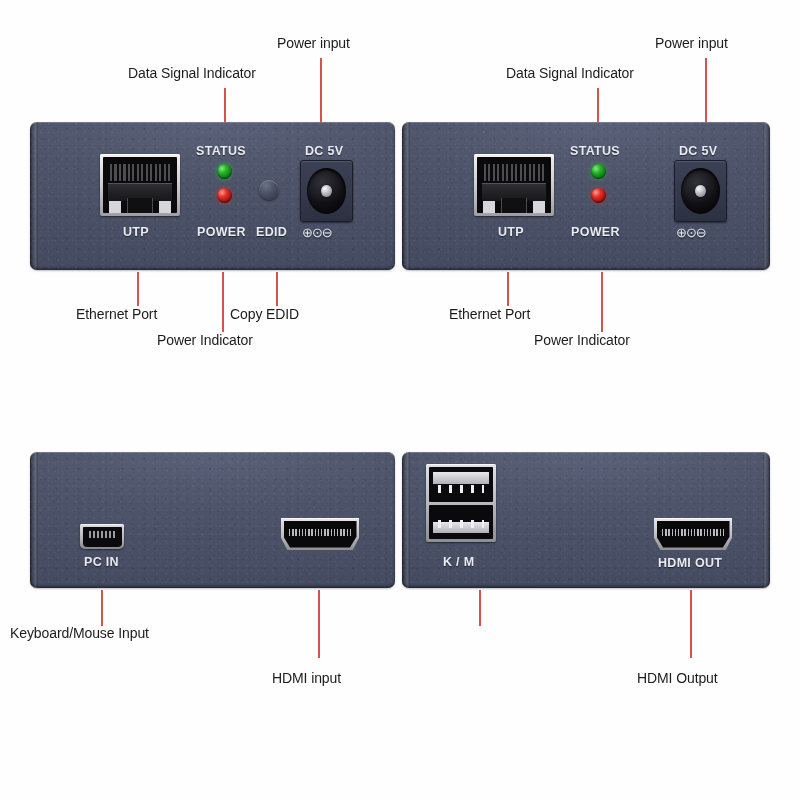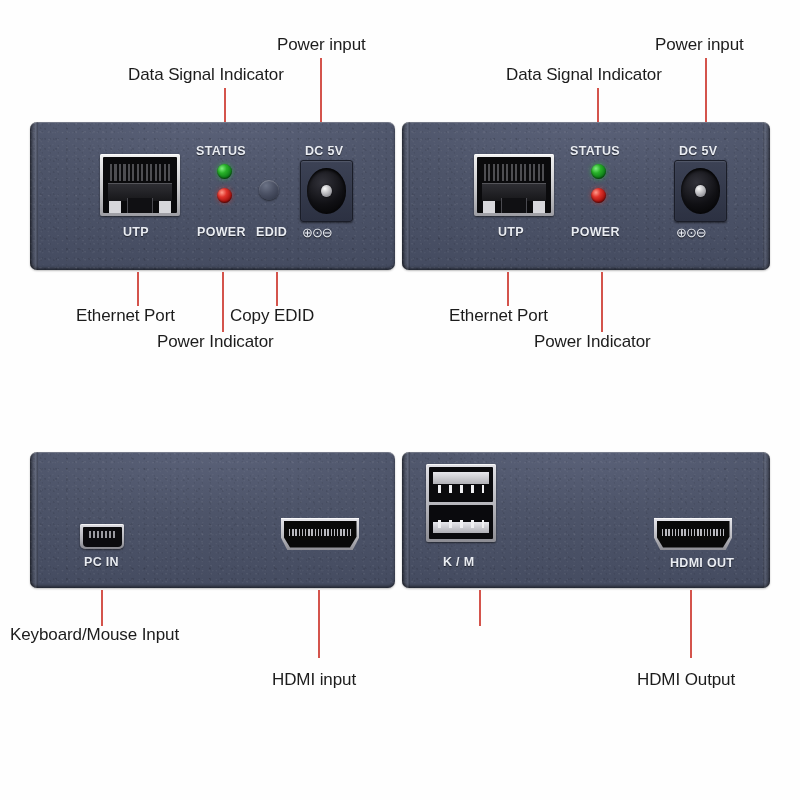--- a/index.html
+++ b/index.html
@@ -14,21 +14,21 @@
   #stage {
     position: relative;
     width: 800px; height: 800px;
     background: #fefefe;
   }
 
   
   .anno {
     position: absolute;
     color: #1c1c1c;
-    font-size: 17px;
+    font-size: 14px;
     font-family: "Liberation Sans", sans-serif;
     white-space: nowrap;
     letter-spacing: -0.1px;
   }
   
   .leader {
     position: absolute;
     background: #d4544c;
     width: 2px;
   }
@@ -398,21 +398,21 @@
       <div class="slot bottom">
         <div class="tongue"></div>
         <div class="contacts"></div>
       </div>
     </div>
     <div class="silk" style="left:41px; top:103px;">K / M</div>
 
     <div class="hdmi" style="left:252px; top:66px; width:78px; height:32px;">
       <div class="cav"></div>
     </div>
-    <div class="silk" style="left:268px; top:104px;">HDMI OUT</div>
+    <div class="silk" style="left:256px; top:104px;">HDMI OUT</div>
   </div>
 
   <div class="leader" style="left:101px; top:590px; height:36px;"></div>
   <div class="anno" style="left:10px; top:625px;">Keyboard/Mouse Input</div>
 
   <div class="leader" style="left:318px; top:590px; height:68px;"></div>
   <div class="anno" style="left:272px; top:670px;text-align:center;">HDMI input</div>
 
   <div class="leader" style="left:479px; top:590px; height:36px;"></div>
 

